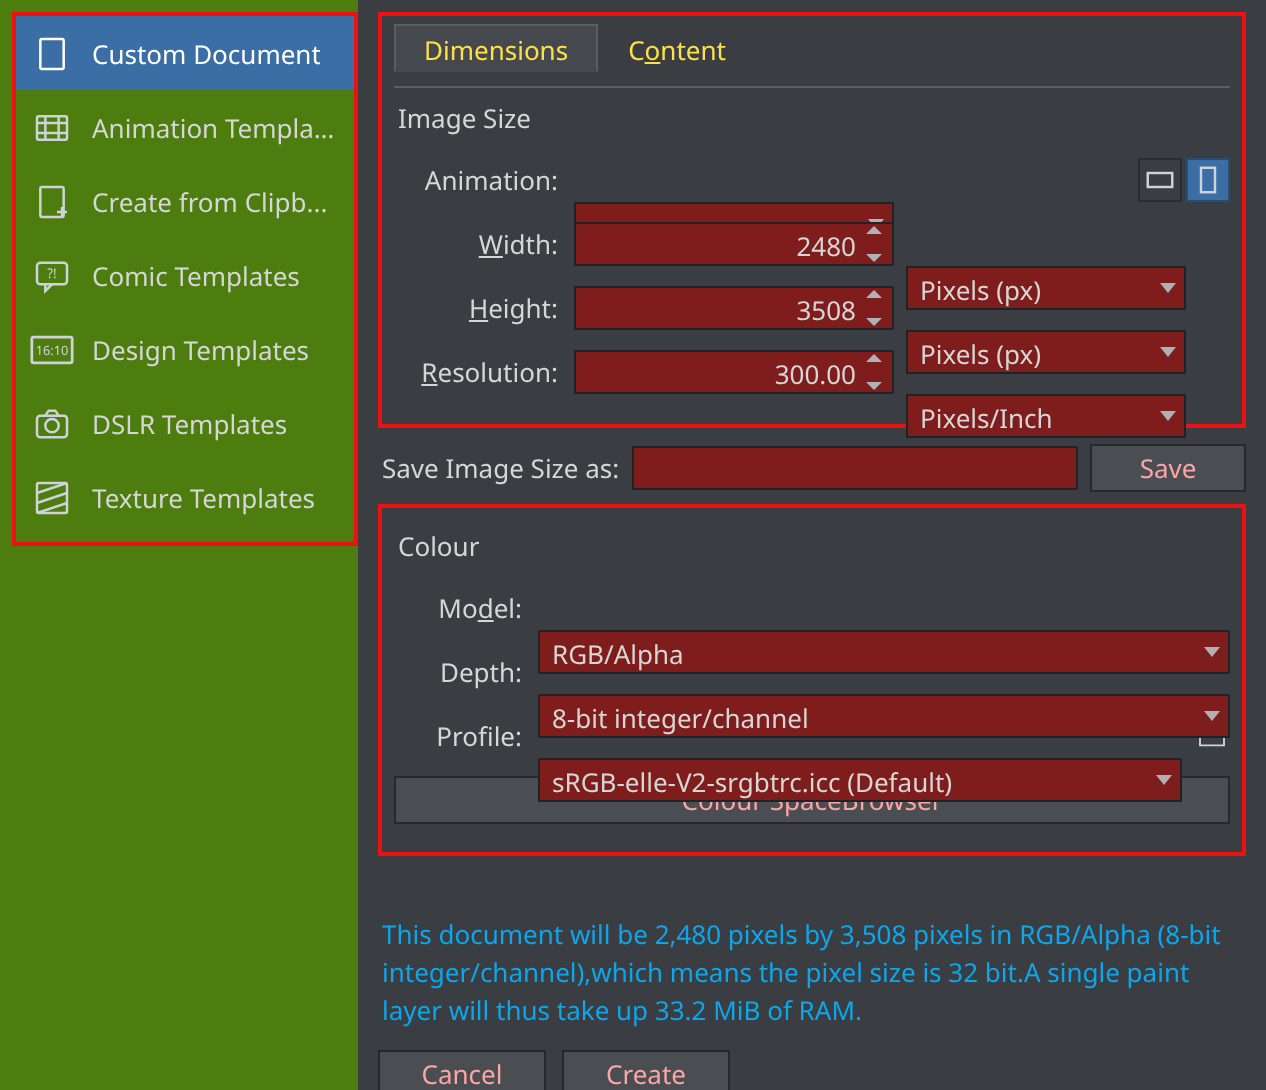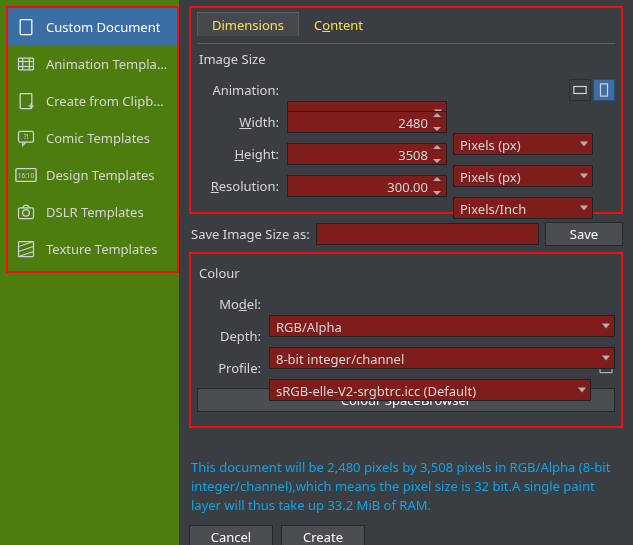--- a/index.html
+++ b/index.html
@@ -35,21 +35,21 @@
 
   .combo, .spin, .txt { background: #7f1d1d; border: 1px solid #202225; color: #d6d6d6; height: 22px; display: flex; align-items: flex-end; }
   .combo { position: relative; padding: 0 18px 0 6px; margin-top: 44px; }
   .combo .dd { position: absolute; right: 4px; top: 50%; transform: translateY(-50%); width: 0; height: 0; border-left: 4px solid transparent; border-right: 4px solid transparent; border-top: 5px solid #aeb2b7; }
   .spin { position: relative; padding: 0 18px 0 6px; justify-content: flex-end; }
   .spin .sp { position: absolute; right: 2px; top: 1px; bottom: 1px; width: 14px; display: flex; flex-direction: column; justify-content: space-between; align-items: center; }
   .spin .up, .spin .dn { width: 0; height: 0; border-left: 4px solid transparent; border-right: 4px solid transparent; }
   .spin .up { border-bottom: 4px solid #aeb2b7; }
   .spin .dn { border-top: 4px solid #aeb2b7; }
 
-  .btn { background: #4a4e53; border: 1px solid #26282b; color: #ffffff; height: 24px; display: inline-flex; align-items: center; justify-content: center; padding: 0 14px; cursor: default; }
+  .btn { background: #4a4e53; border: 1px solid #26282b; color: #fca5a5; height: 24px; display: inline-flex; align-items: center; justify-content: center; padding: 0 14px; cursor: default; }
 
   .toolbtn { width: 22px; height: 22px; background: #3a3e43; border: 1px solid #2a2d31; display: flex; align-items: center; justify-content: center; margin-left: 2px; }
   .toolbtn.sel { background: #3b6ea5; border-color: #2a4d73; }
   .toolbtn svg { stroke: #cfd3d8; fill: none; stroke-width: 1.4; }
 
   .save-row { display: flex; align-items: center; height: 26px; margin: 2px 0 6px 2px; }
   .save-row .lbl { margin-right: 6px; white-space: nowrap; }
   .save-row .txt { flex: 1; }
   .save-row .btn { margin-left: 6px; width: 78px; }
 

